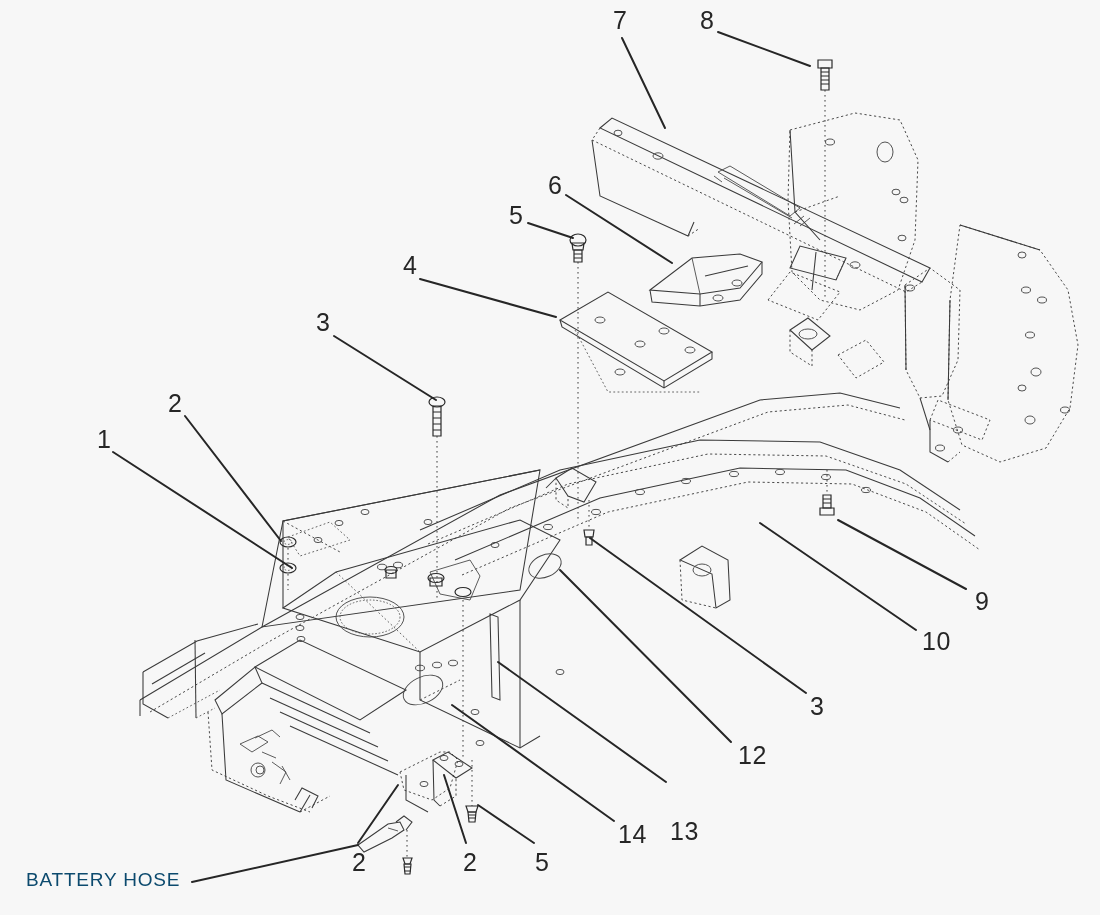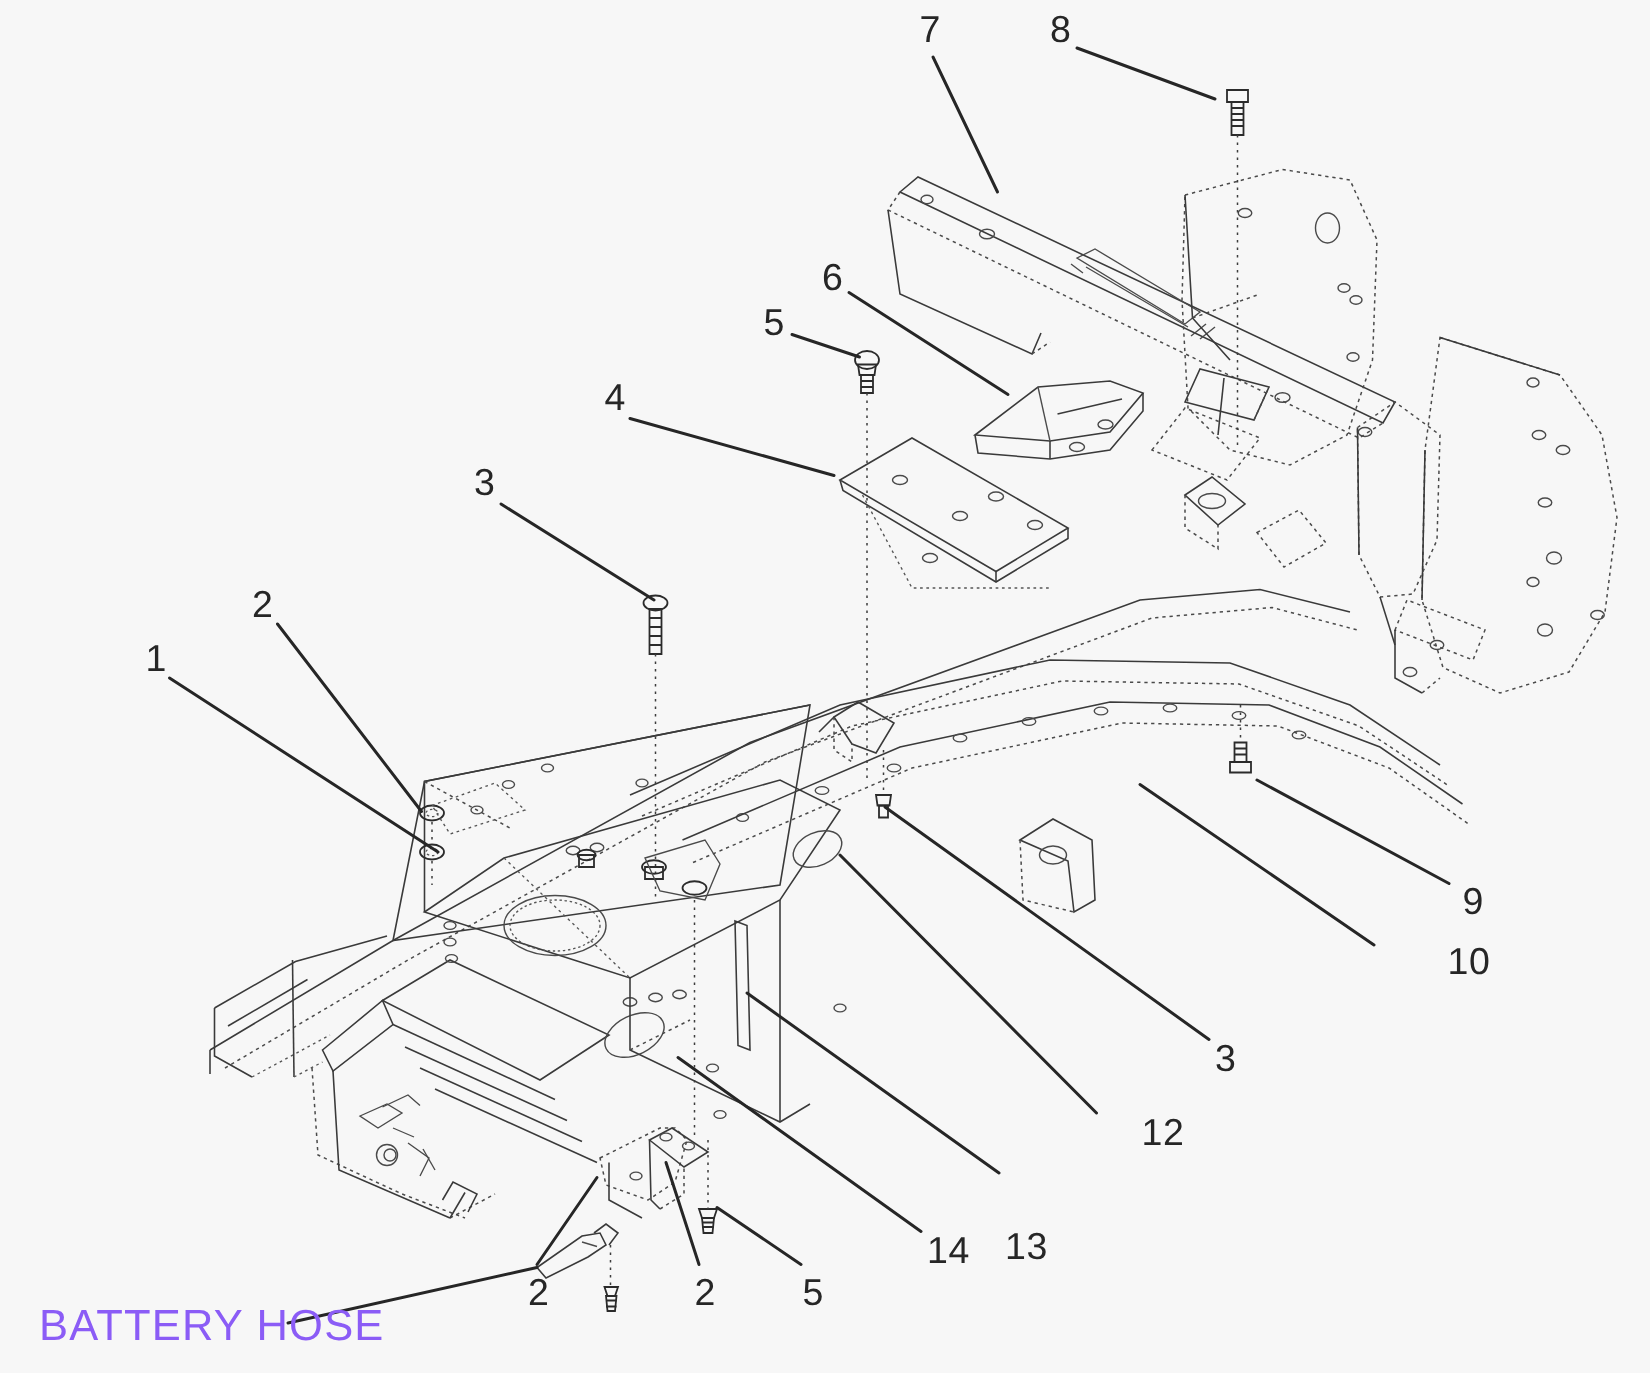--- a/index.html
+++ b/index.html
@@ -32,22 +32,22 @@
     font-size: 25px;
     color: #262626;
     letter-spacing: 0.5px;
     white-space: nowrap;
     line-height: 1;
     user-select: none;
   }
   .text-note {
     position: absolute;
     font-family: "Liberation Sans", sans-serif;
-    font-size: 29px;
-    color: #8b5cf6;
+    font-size: 19px;
+    color: #0c4a6e;
     letter-spacing: 0.8px;
     white-space: nowrap;
     line-height: 1;
     user-select: none;
   }
   
   .solid-part   { fill: none; stroke: #3a3a3a; stroke-width: 1.05; }
   .solid-part-l { fill: none; stroke: #4a4a4a; stroke-width: 0.9; }
   .hidden-part  { fill: none; stroke: #4a4a4a; stroke-width: 1.0; stroke-dasharray: 2.2 2.6; }
   .hidden-fine  { fill: none; stroke: #555555; stroke-width: 0.9; stroke-dasharray: 1.8 2.4; }
@@ -358,23 +358,23 @@
 
   <div class="callout-label" style="left:97px;  top:427px;">1</div>
   <div class="callout-label" style="left:168px; top:391px;">2</div>
   <div class="callout-label" style="left:316px; top:310px;">3</div>
   <div class="callout-label" style="left:403px; top:253px;">4</div>
   <div class="callout-label" style="left:509px; top:203px;">5</div>
   <div class="callout-label" style="left:548px; top:173px;">6</div>
   <div class="callout-label" style="left:613px; top:8px;">7</div>
   <div class="callout-label" style="left:700px; top:8px;">8</div>
   <div class="callout-label" style="left:975px; top:589px;">9</div>
-  <div class="callout-label" style="left:922px; top:629px;margin-left:43px;">10</div>
+  <div class="callout-label" style="left:922px; top:629px;">10</div>
   <div class="callout-label" style="left:810px; top:694px;">3</div>
-  <div class="callout-label" style="left:761px; top:743px;">12</div>
+  <div class="callout-label" style="left:738px; top:743px;">12</div>
   <div class="callout-label" style="left:670px; top:783px;margin-top:36px;">13</div>
   <div class="callout-label" style="left:618px; top:822px;">14</div>
   <div class="callout-label" style="left:463px; top:850px;">2</div>
   <div class="callout-label" style="left:352px; top:850px;">2</div>
   <div class="callout-label" style="left:535px; top:850px;">5</div>
 
   <div class="text-note" style="left:26px; top:870px;">BATTERY HOSE</div>
 
 </div>
 

